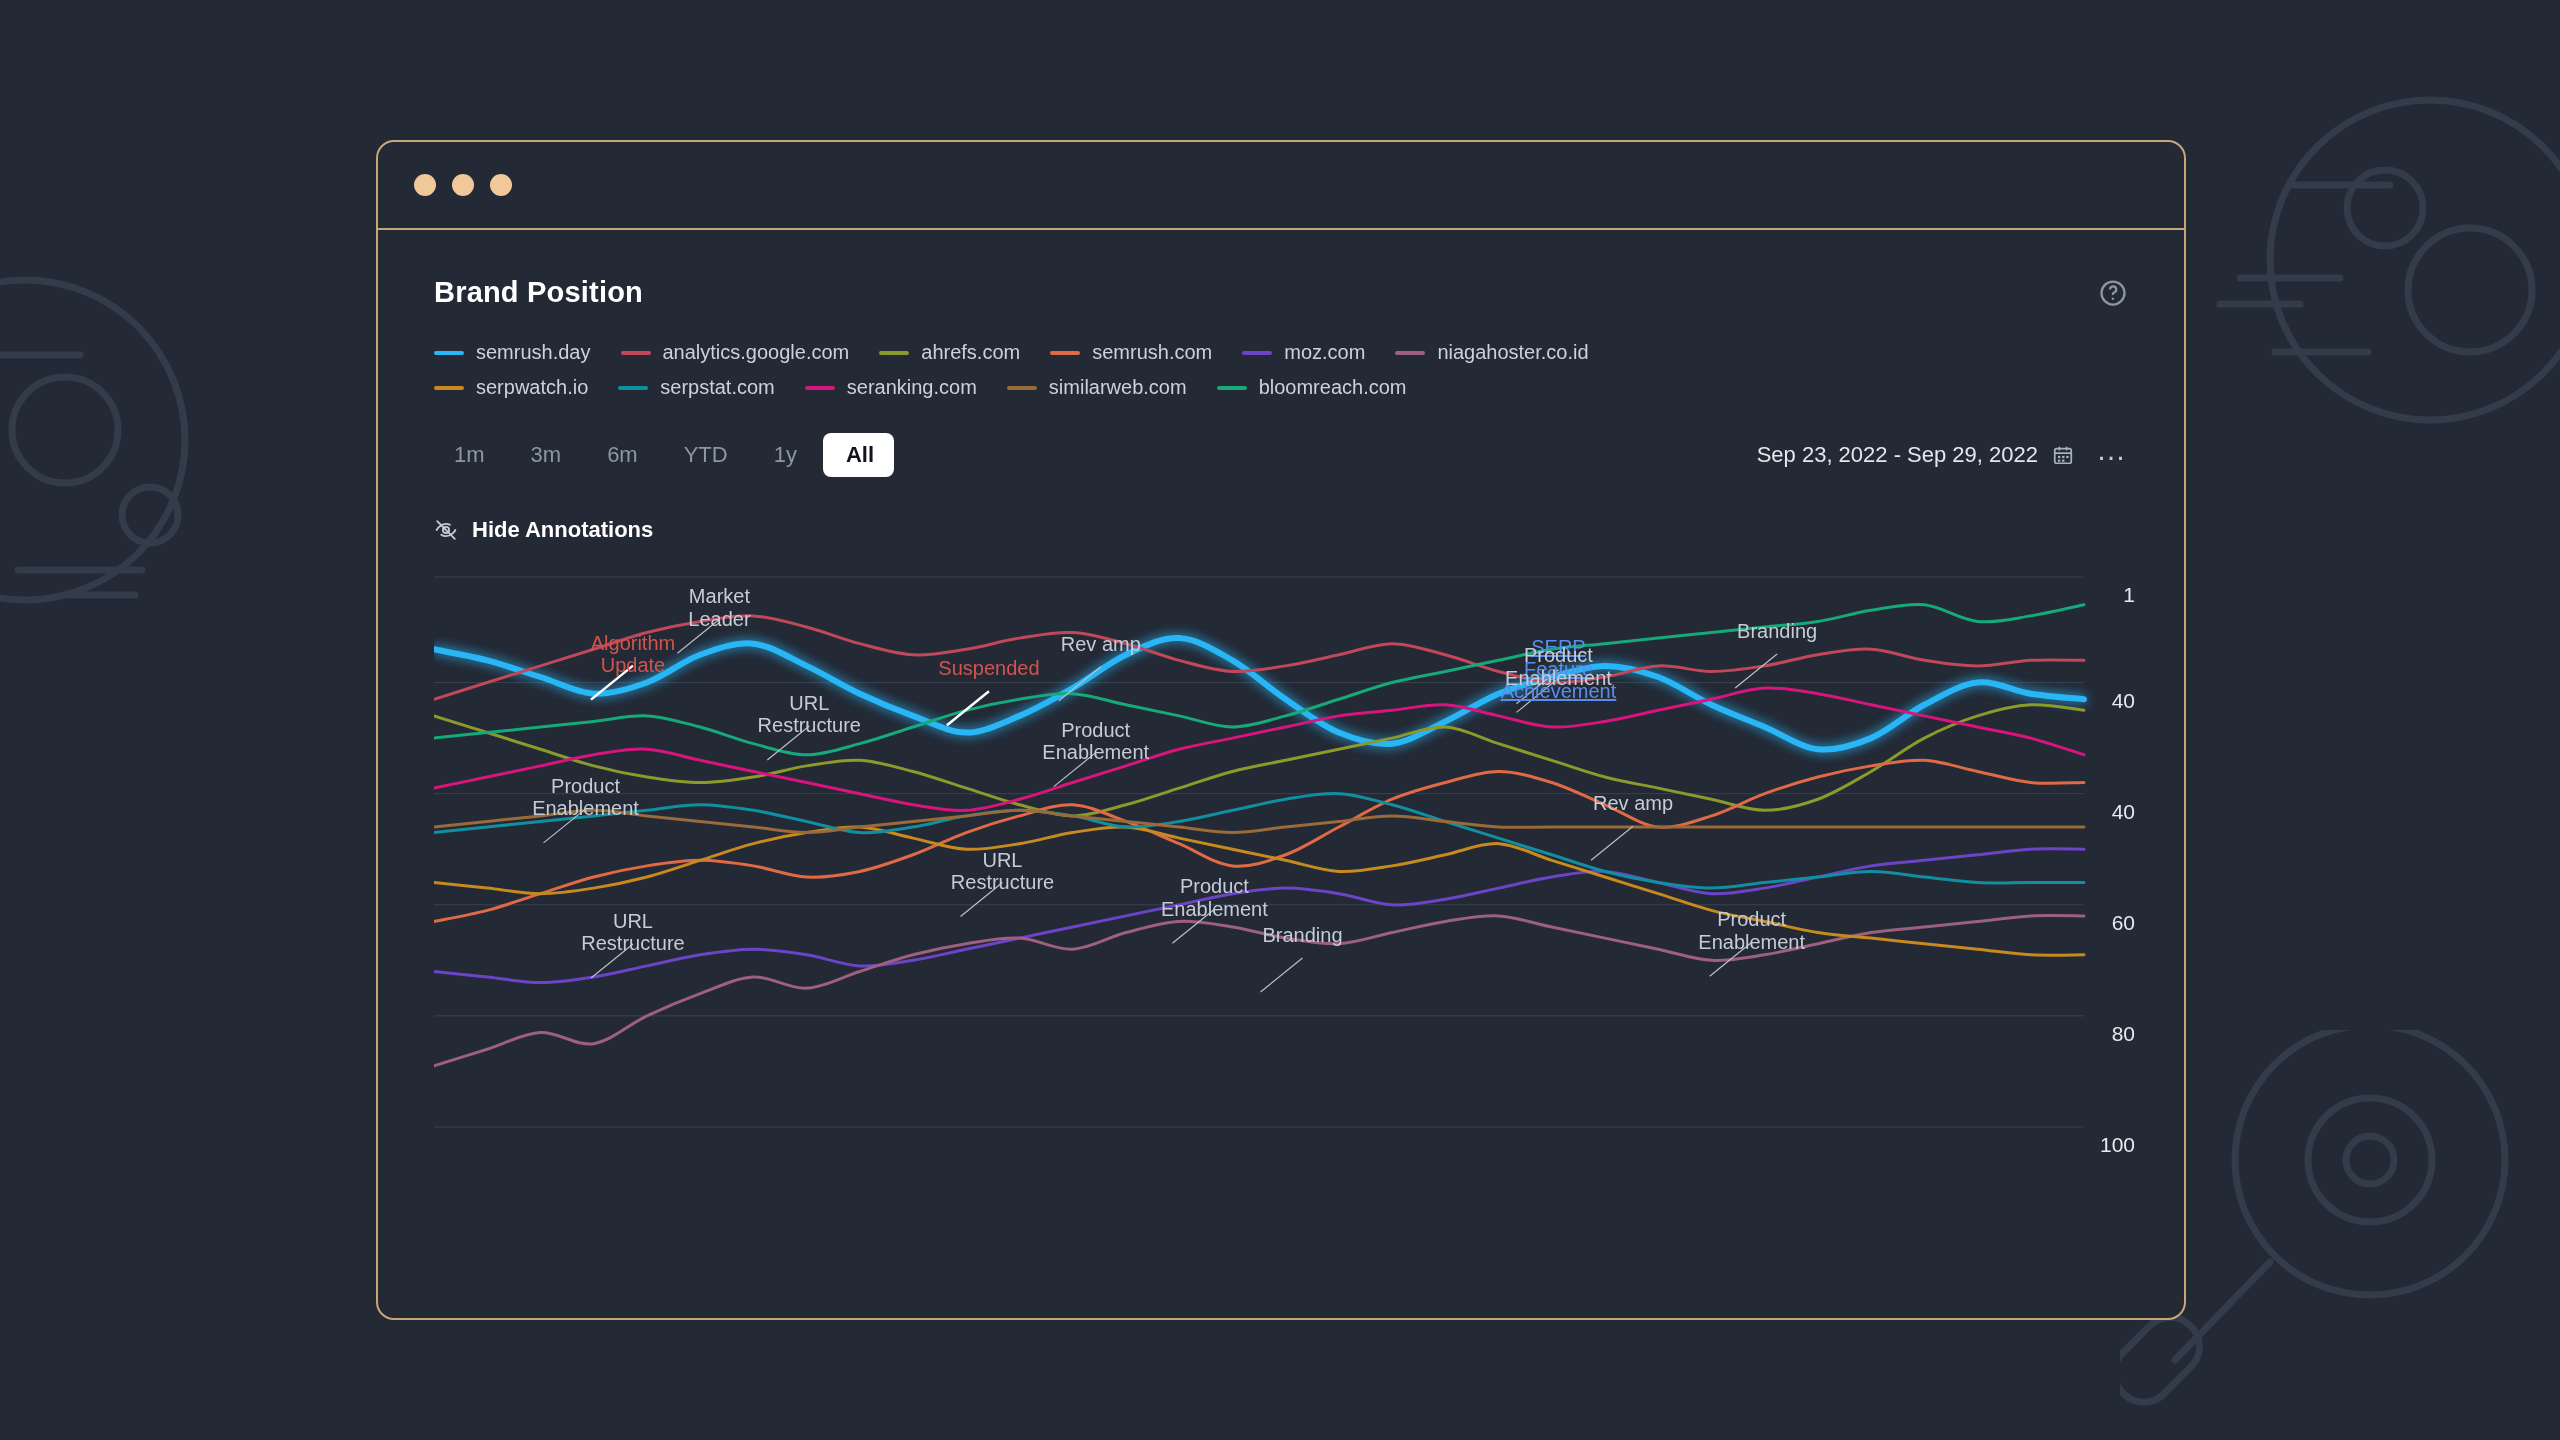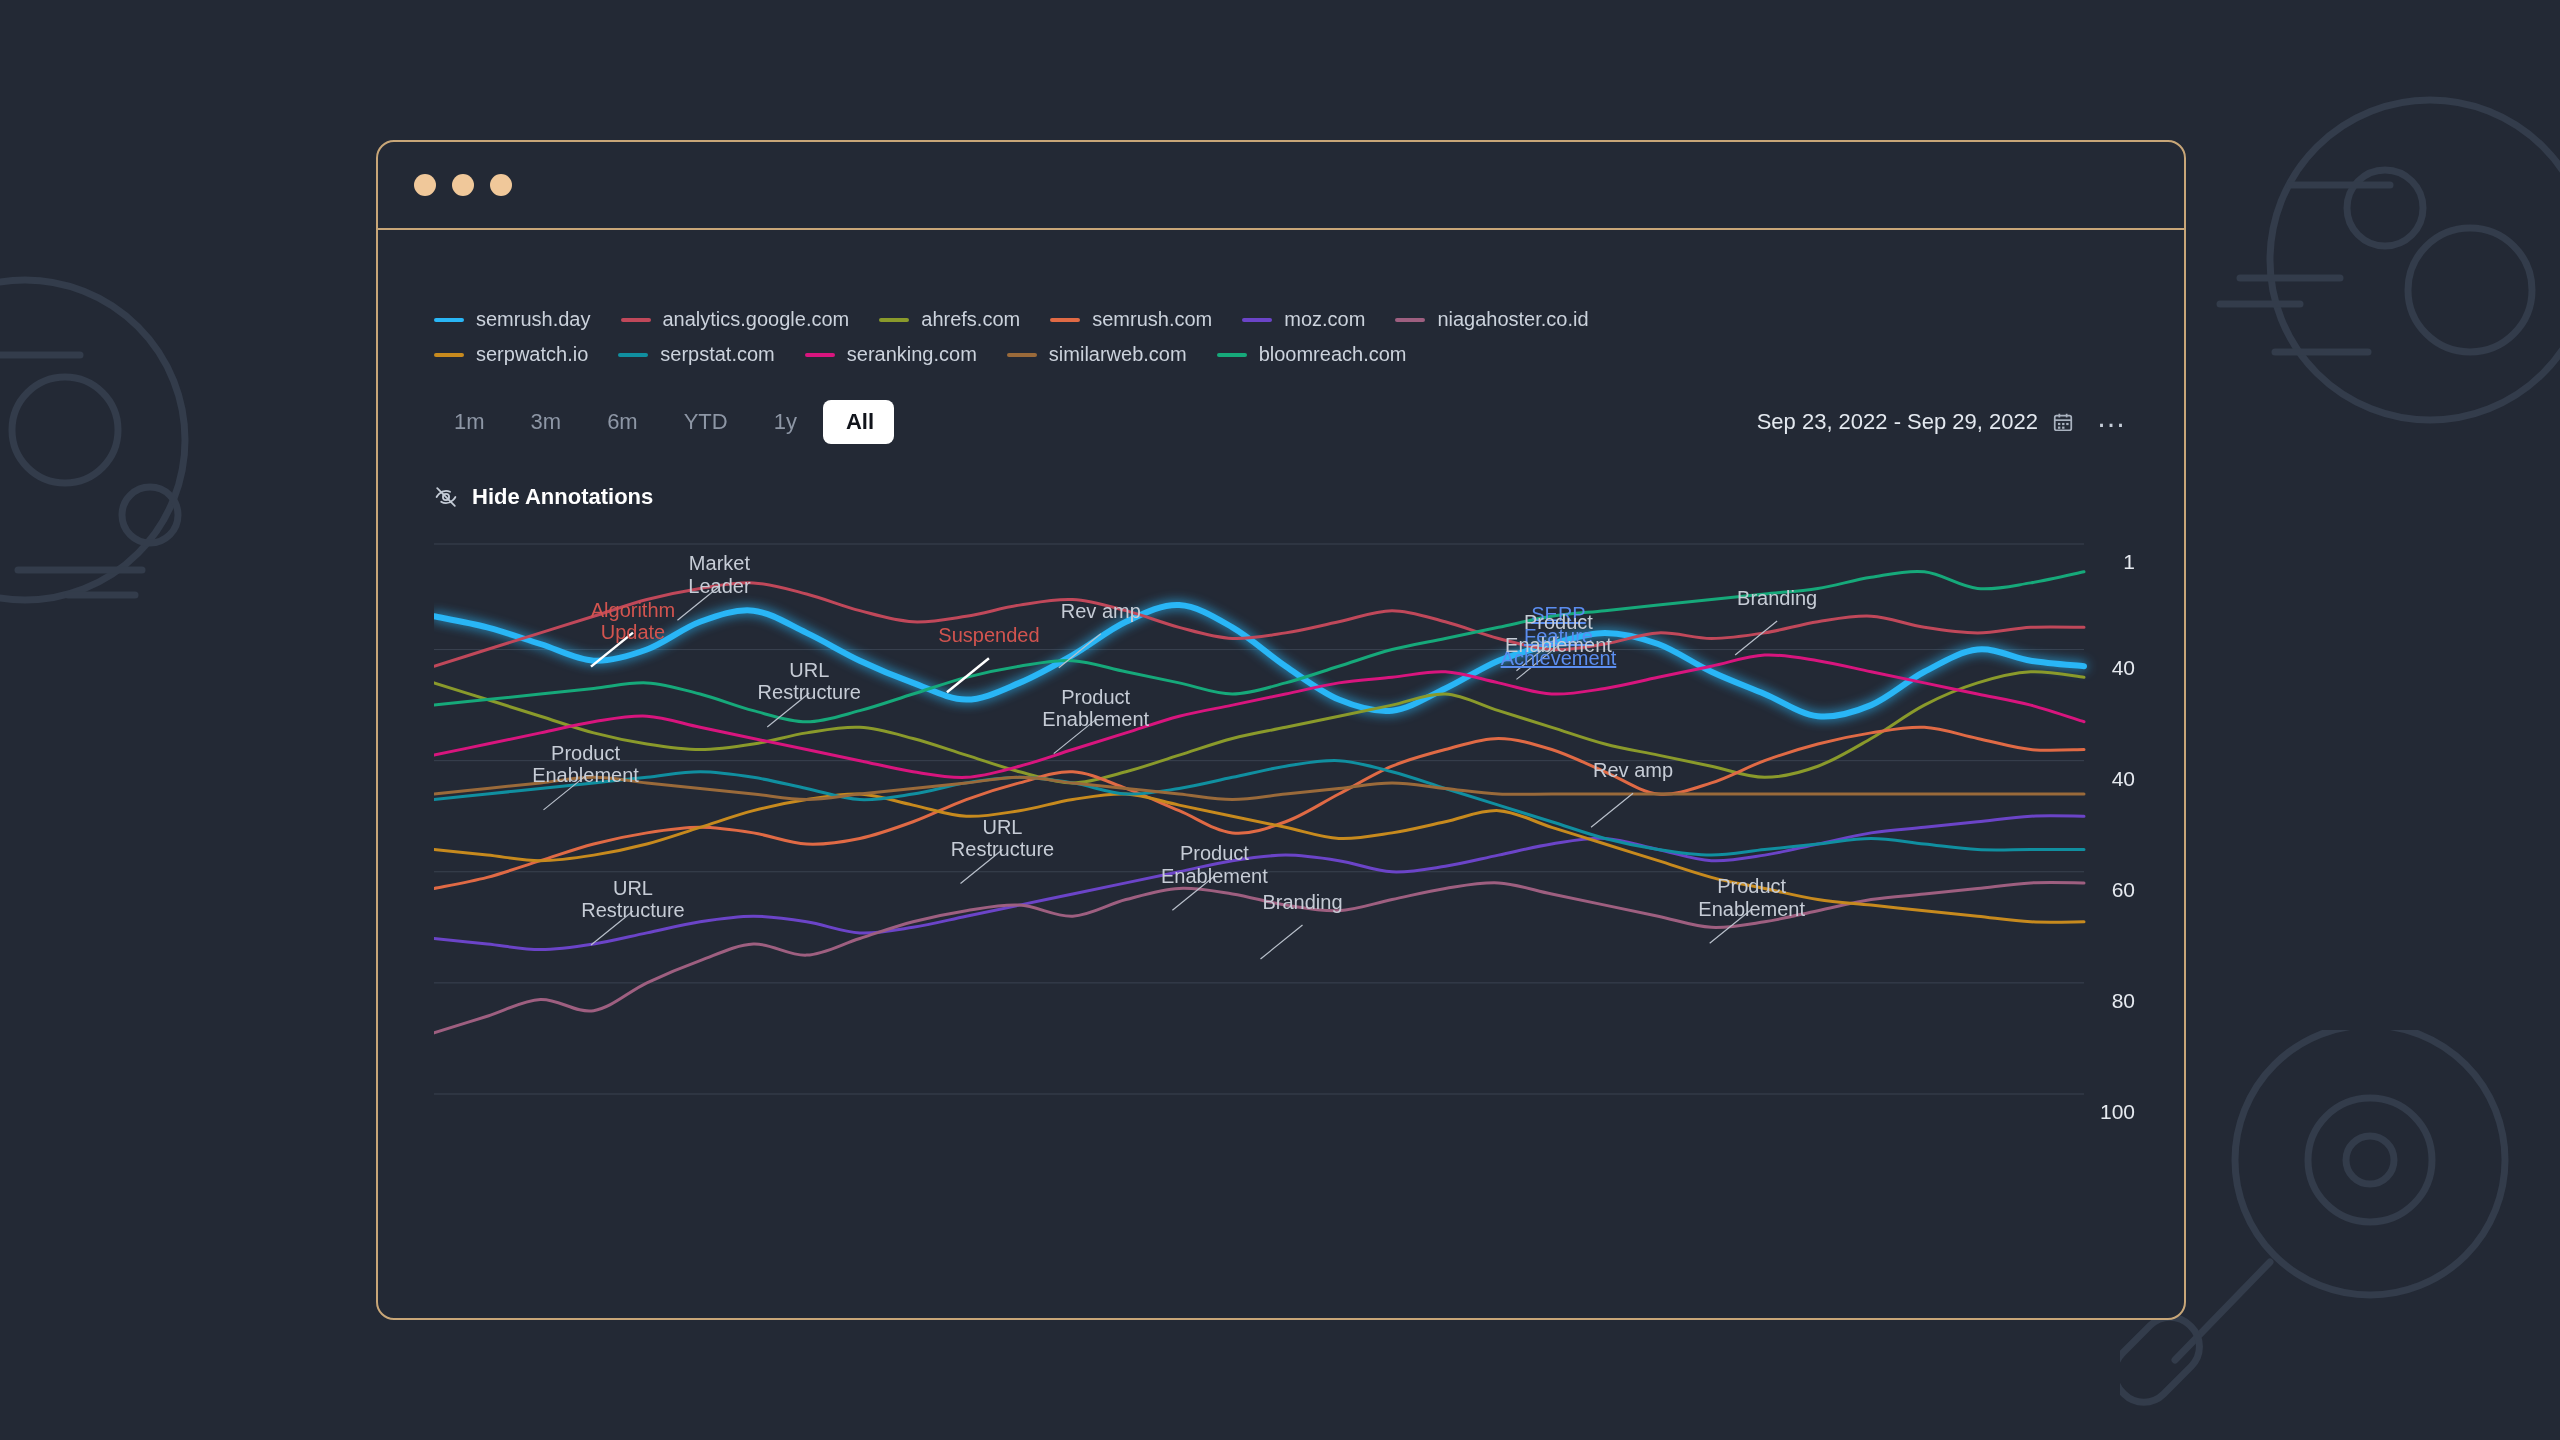--- a/index.html
+++ b/index.html
@@ -127,20 +127,28 @@
   <div class="window">
 
     <div class="titlebar">
       <span class="dot"></span>
       <span class="dot"></span>
       <span class="dot"></span>
     </div>
 
     <div class="content">
 
+      <div class="card-head">
+        <div class="card-title">Brand Position</div>
+        <svg class="help-icon" viewBox="0 0 24 24" fill="none" stroke="currentColor" stroke-width="1.8">
+          <circle cx="12" cy="12" r="9.2"></circle>
+          <path d="M9.6 9.2a2.5 2.5 0 1 1 3.2 2.4c-.6.25-.9.75-.9 1.4v.5"></path>
+          <circle cx="11.9" cy="16.6" r=".95" fill="currentColor" stroke="none"></circle>
+        </svg>
+      </div>
 
 
       <div class="legend" id="legend">
           <div class="legend-item">
             <span class="legend-swatch" style="background:#29B6F6"></span>
             <span class="legend-label">semrush.day</span>
           </div>
           <div class="legend-item">
             <span class="legend-swatch" style="background:#C0485A"></span>
             <span class="legend-label">analytics.google.com</span>

